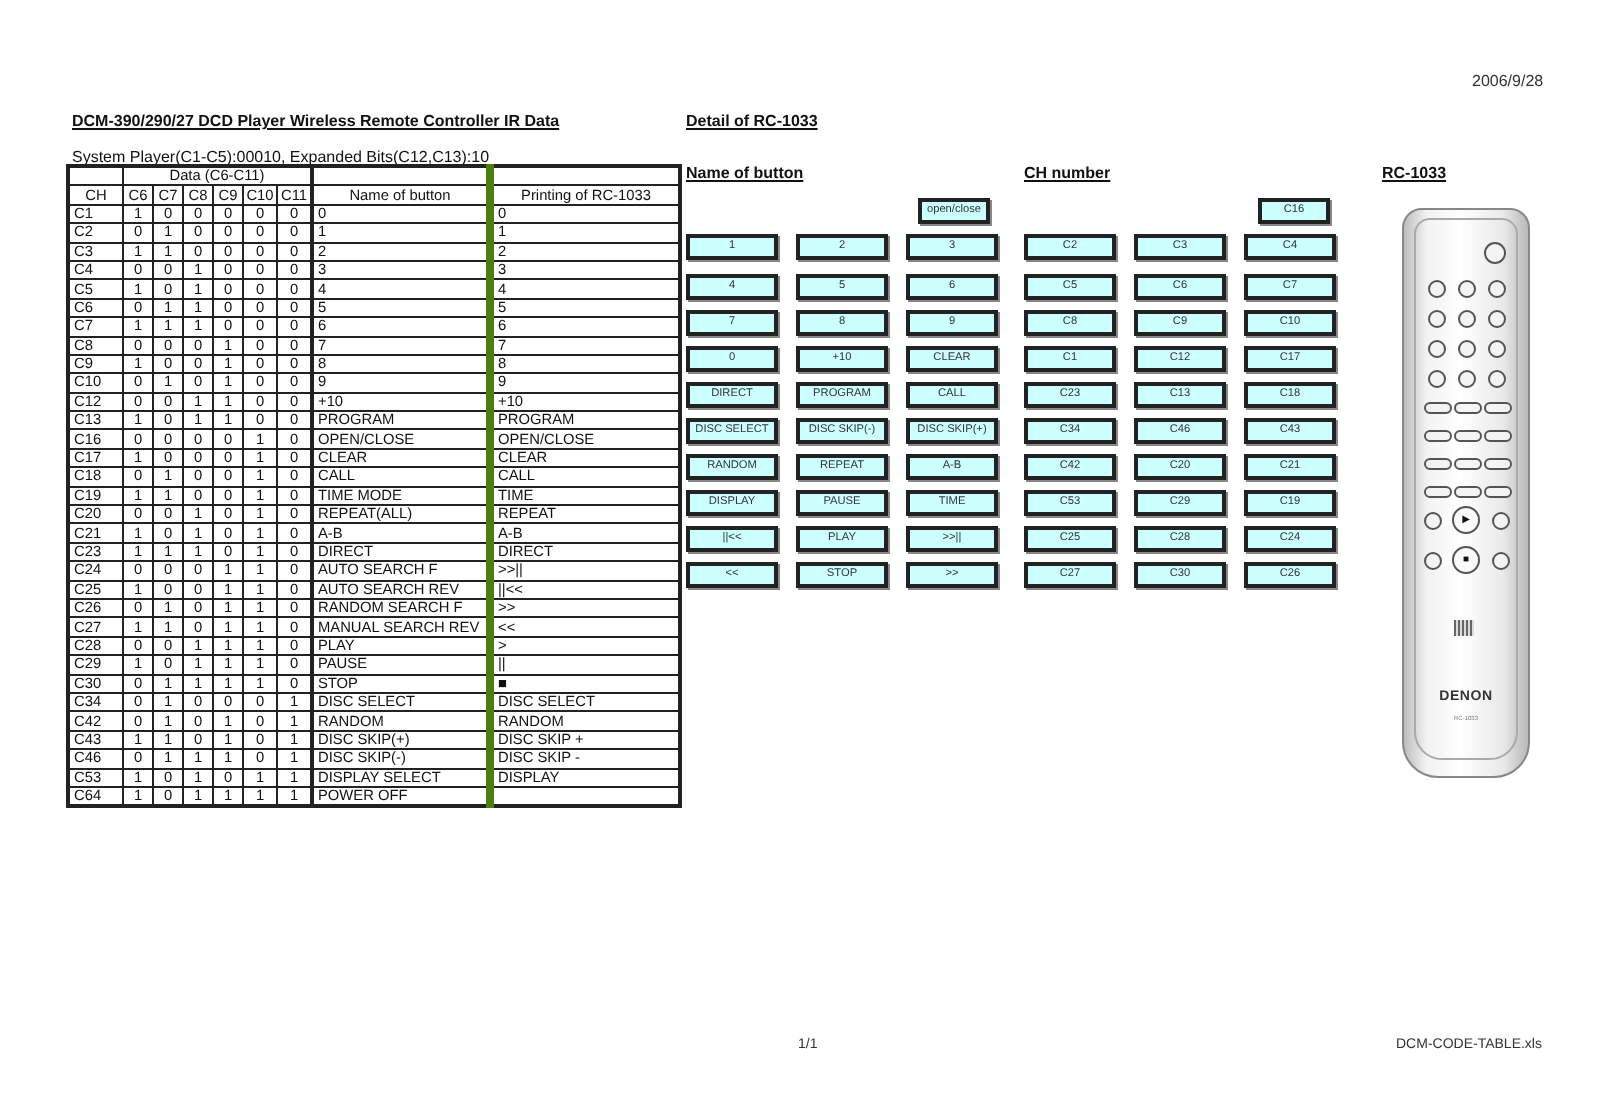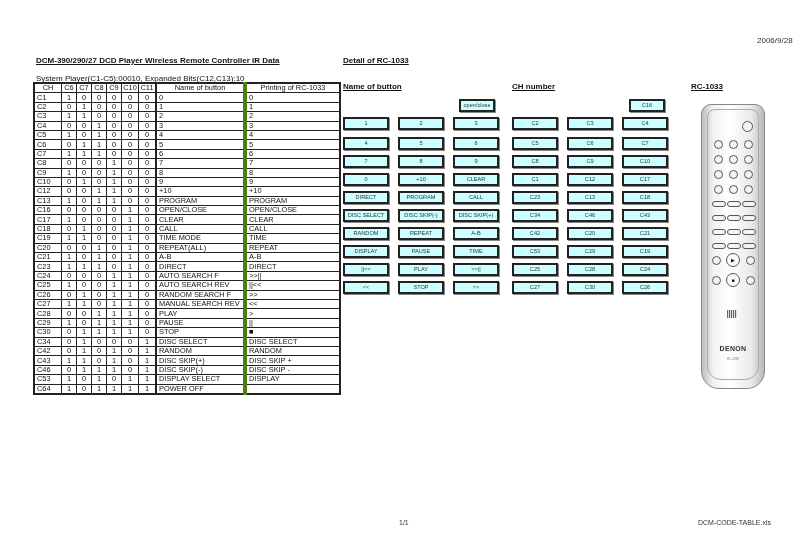--- a/index.html
+++ b/index.html
@@ -1,19 +1,19 @@
 <!DOCTYPE html>
 <html><head>
 <meta charset="utf-8">
 <style>
   html, body { margin: 0; padding: 0; background: #ffffff; }
   body { width: 808px; height: 553px; position: relative; overflow: hidden;
          font-family: "Liberation Sans", sans-serif; color: #111; }
   .abs { position: absolute; }
-  .date { top: 36px; left: 736px; font-size: 8px; color: #333; margin-left: 21px; }
+  .date { top: 36px; left: 736px; font-size: 8px; color: #333; }
   .title { top: 56px; left: 36px; font-size: 8px; font-weight: bold; text-decoration: underline; }
   .subtitle { top: 74px; left: 36px; font-size: 8px; }
   .section-title { font-size: 8px; font-weight: bold; text-decoration: underline; }
 
   table.ir { position: absolute; top: 82px; left: 33px; border-collapse: collapse;
              font-size: 7.4px; line-height: 8px; }
   table.ir td { border: 1px solid #222; padding: 0 2px; height: 8.4px; white-space: nowrap; }
   table.ir td.ch { width: 22px; text-align: left; }
   table.ir td.bit { width: 12px; text-align: center; padding: 0 1px; }
   table.ir td.bit10 { width: 14px; text-align: center; padding: 0 1px; }
@@ -50,20 +50,26 @@
 </style>
 </head>
 <body>
 
 <div class="abs date">2006/9/28</div>
 <div class="abs title">DCM-390/290/27 DCD Player Wireless Remote Controller IR Data</div>
 <div class="abs subtitle">System Player(C1-C5):00010, Expanded Bits(C12,C13):10</div>
 
 <table class="ir">
   <tbody id="ir-body">
+    <tr class="hdr">
+      <td></td>
+      <td colspan="6">Data (C6-C11)</td>
+      <td class="name"></td>
+      <td class="print"></td>
+    </tr>
     <tr class="hdr">
       <td class="ch" style="text-align:center">CH</td>
       <td class="bit">C6</td>
       <td class="bit">C7</td>
       <td class="bit">C8</td>
       <td class="bit">C9</td>
       <td class="bit10">C10</td>
       <td class="bit10">C11</td>
       <td class="name" style="text-align:center">Name of button</td>
       <td class="print" style="text-align:center">Printing of RC-1033</td>

